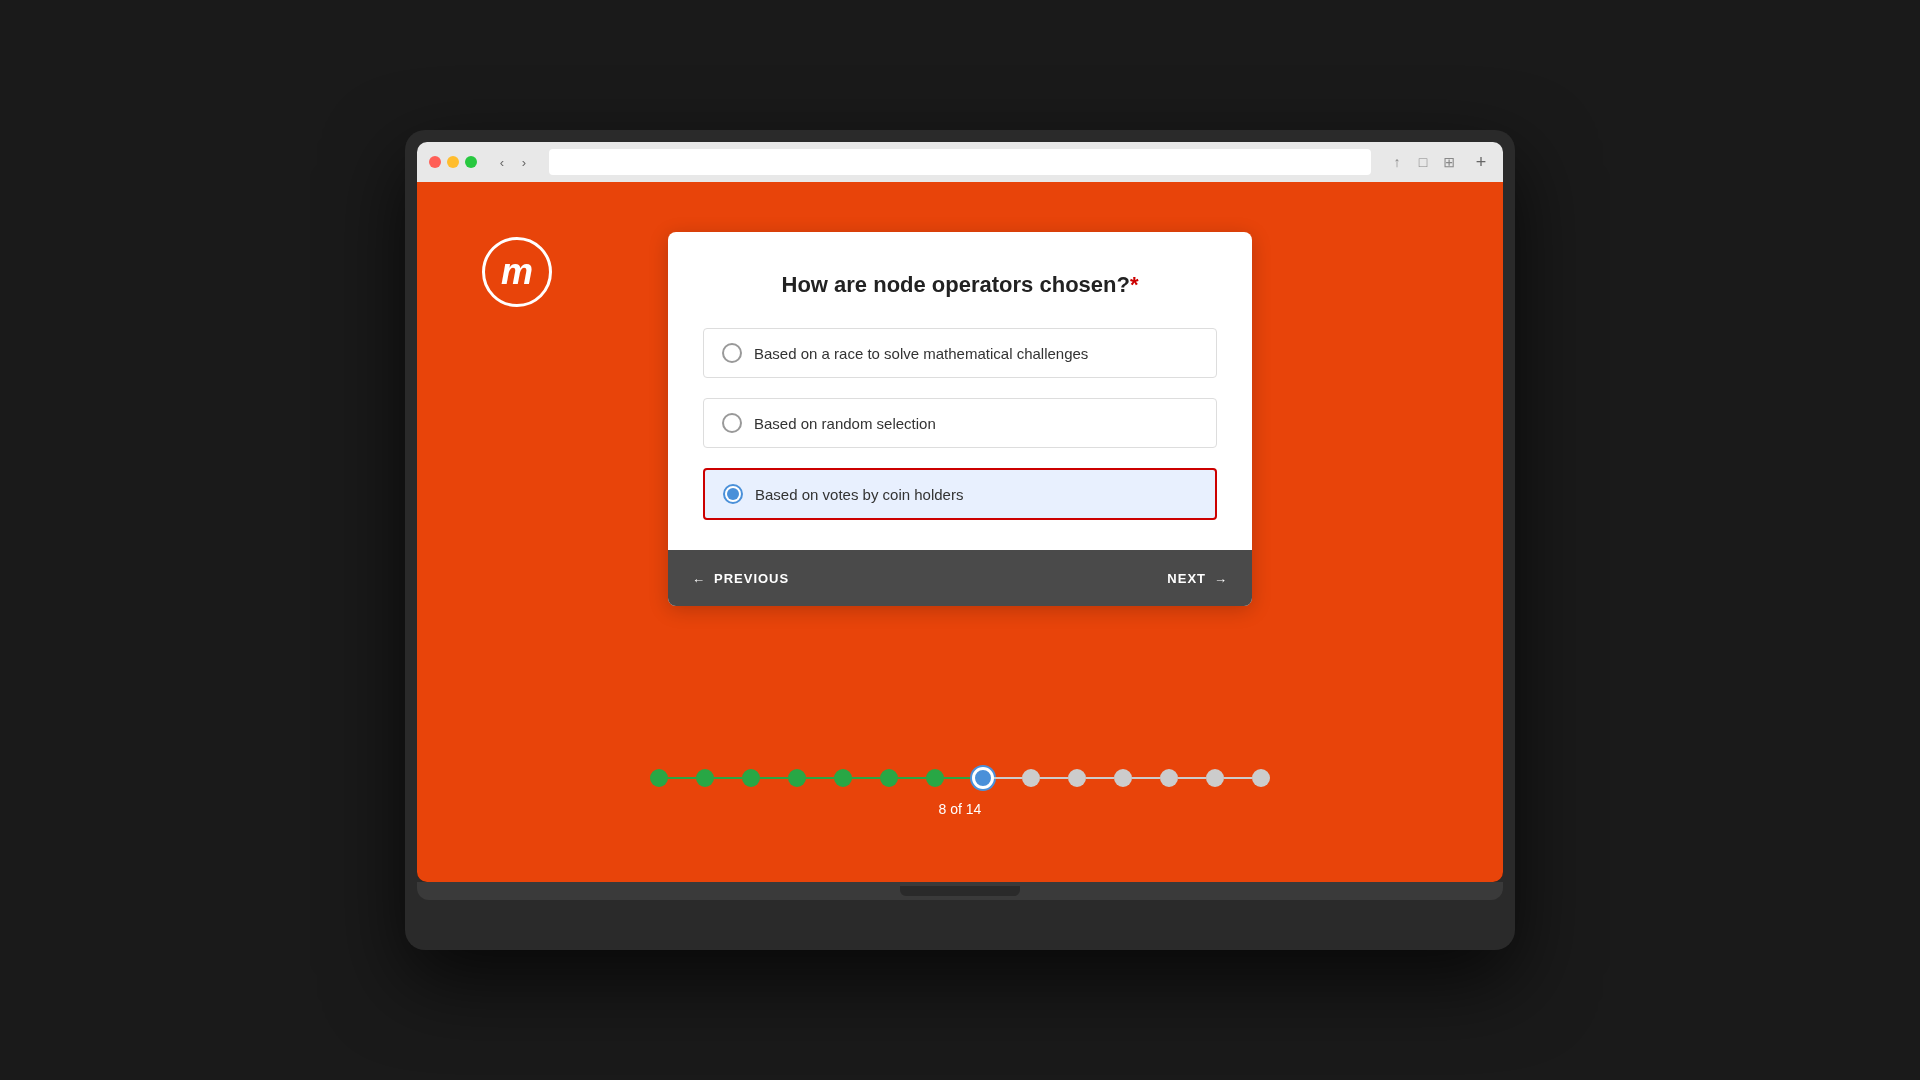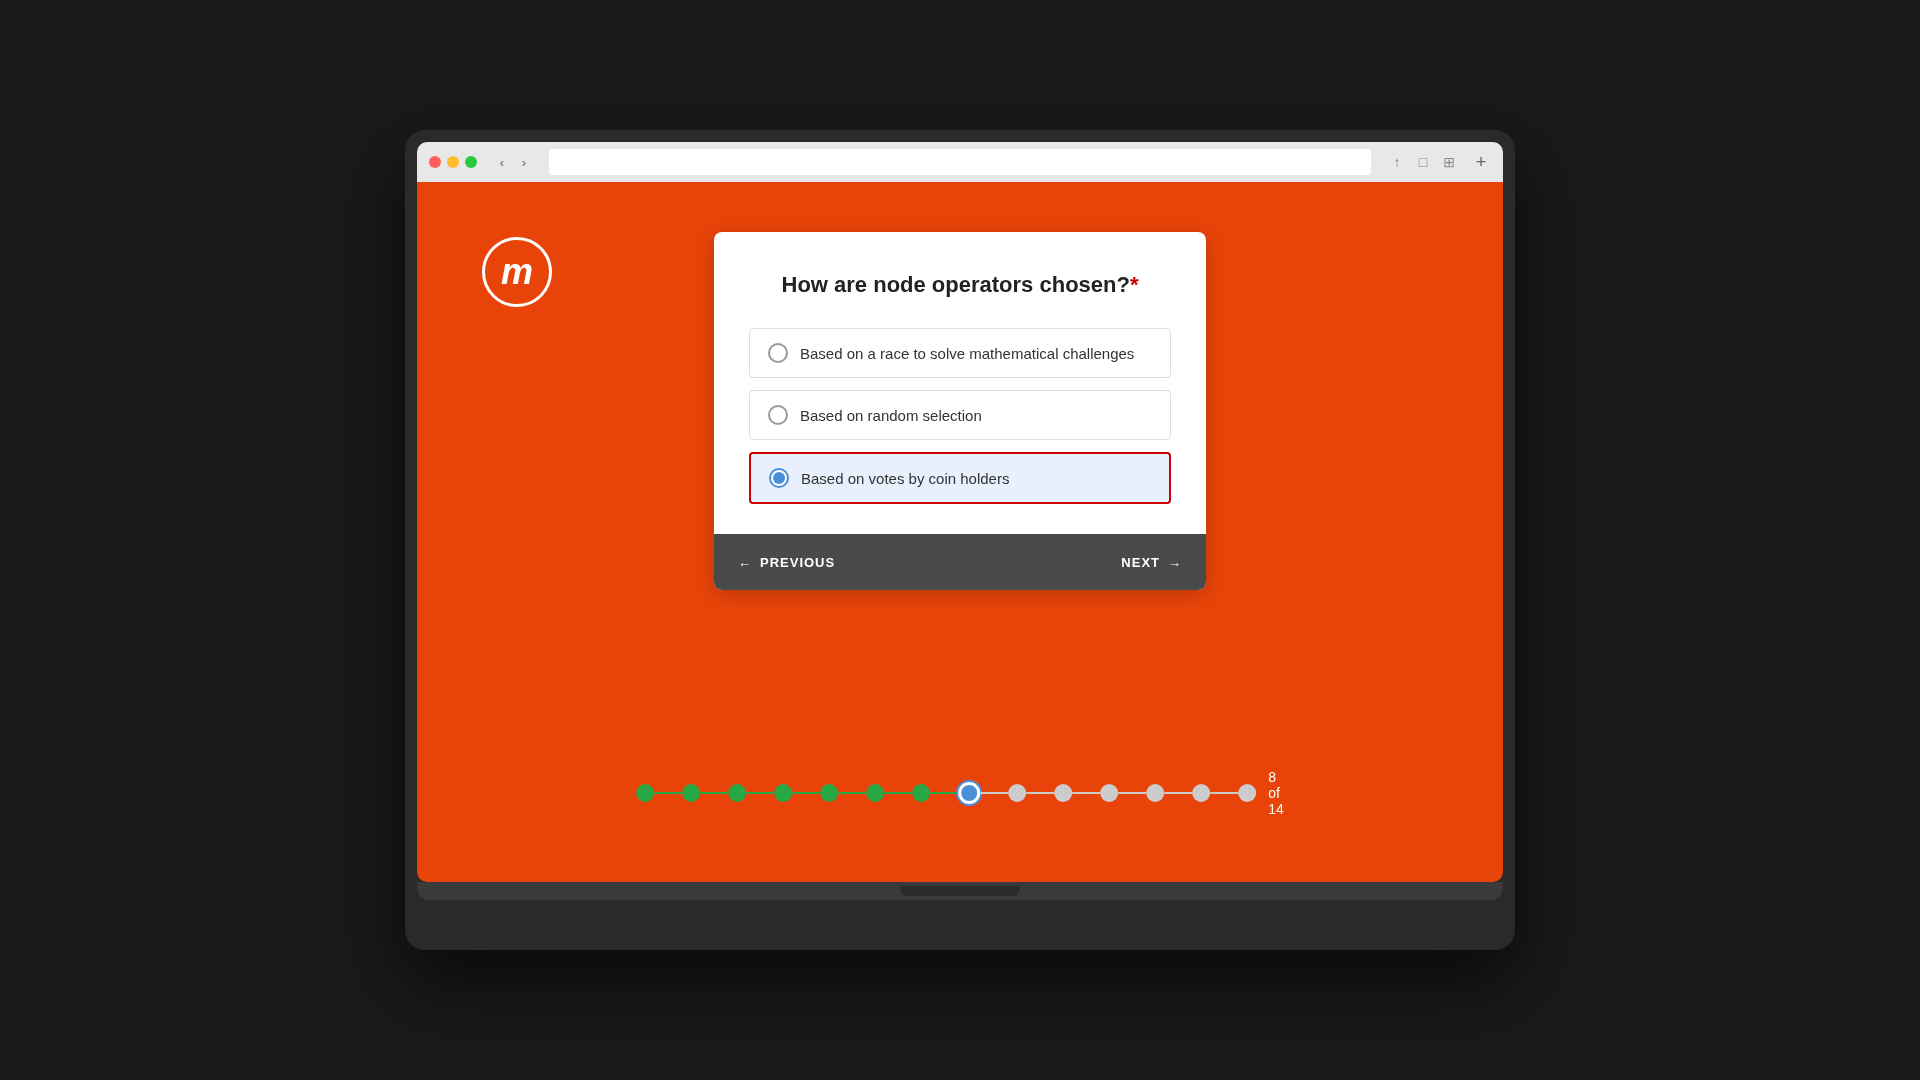--- a/index.html
+++ b/index.html
@@ -142,21 +142,21 @@
       font-weight: 700;
       font-style: italic;
     }
 
     
     .quiz-card {
       position: absolute;
       top: 50px;
       left: 50%;
       transform: translateX(-50%);
-      width: 492px;
+      width: 584px;
       background: white;
       border-radius: 8px;
       overflow: hidden;
       box-shadow: 0 4px 20px rgba(0,0,0,0.2);
     }
 
     .quiz-body {
       padding: 40px 35px 30px;
     }
 
@@ -168,21 +168,21 @@
       margin-bottom: 30px;
     }
 
     .required-star {
       color: #cc0000;
     }
 
     .options-list {
       display: flex;
       flex-direction: column;
-      gap: 12px;
+      gap: 20px;
     }
 
     .option-item {
       border: 1px solid #ddd;
       border-radius: 4px;
       padding: 14px 18px;
       display: flex;
       align-items: center;
       gap: 12px;
       cursor: pointer;
@@ -246,21 +246,21 @@
       border: none;
     }
 
     
     .progress-container {
       position: absolute;
       bottom: 65px;
       left: 50%;
       transform: translateX(-50%);
       display: flex;
-      flex-direction: row;
+      flex-direction: column;
       align-items: center;
       gap: 12px;
     }
 
     .dots-row {
       display: flex;
       align-items: center;
       gap: 0;
     }
 

